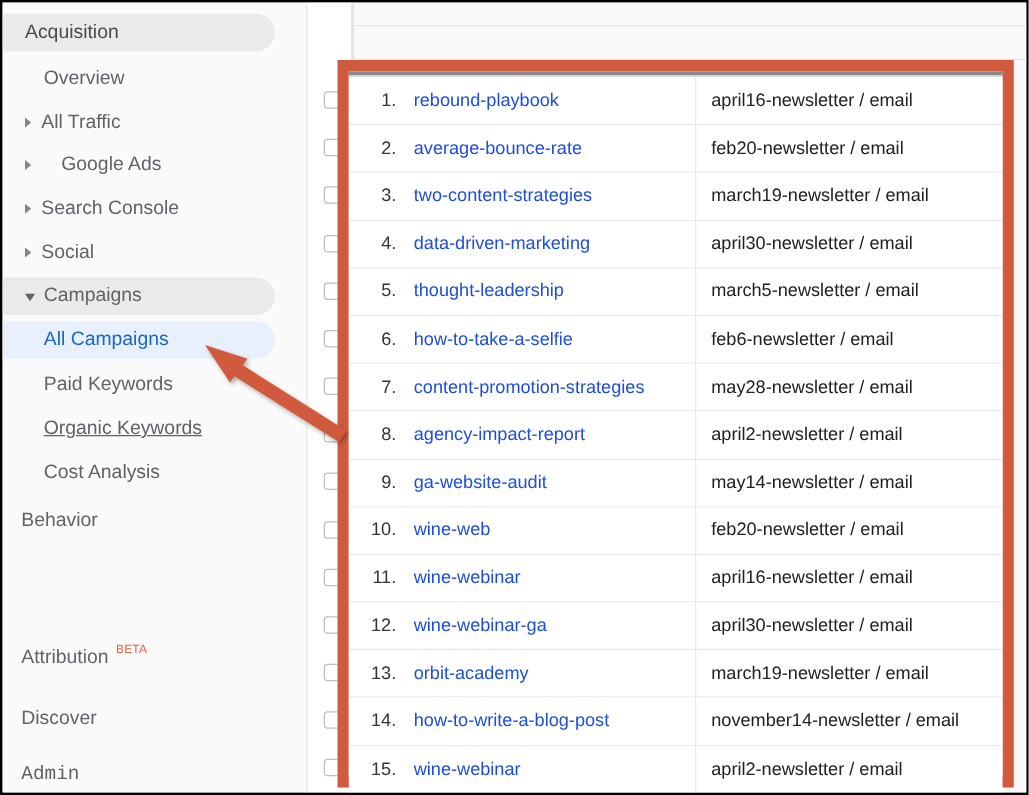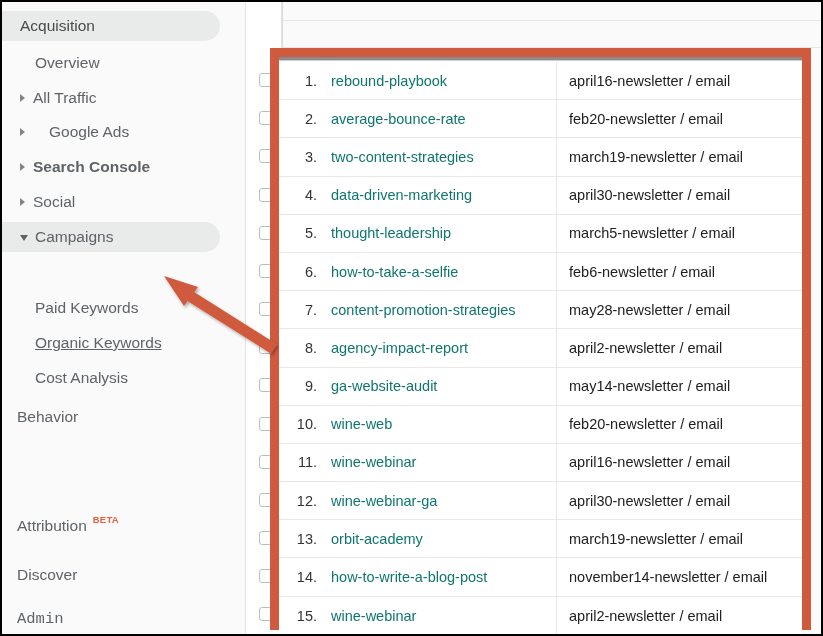--- a/index.html
+++ b/index.html
@@ -75,21 +75,21 @@
     border-top: 6px solid #5f6368;
     border-bottom: none;
     margin-right: 7px;
     margin-top: 2px;
   }
 
   .beta {
     position: relative;
     z-index: 1;
     font-size: 9.5px;
-    font-weight: bold;
+    font-weight: normal;
     color: #e8613c;
     margin-left: 6px;
     align-self: flex-start;
     margin-top: 3px;
     letter-spacing: .2px;
   }
 
   
   #main {
     position: absolute;
@@ -179,21 +179,21 @@
     width: 48px;
     text-align: right;
     padding-right: 10px;
     font-size: 14.5px;
     color: #333333;
     flex: none;
   }
   .cell-name {
     flex: 1;
     font-size: 14.5px;
-    color: #0f766e;
+    color: #1d4ed8;
     padding-left: 4px;
     white-space: nowrap;
     overflow: hidden;
     cursor: pointer;
   }
   .cell-src {
     width: 246px;
     flex: none;
     font-size: 14.5px;
     color: #212121;
@@ -233,36 +233,40 @@
     <div class="nav-item" style="top:81px;padding-left:18px;">
       <span class="caret"></span>
       <span class="txt">All Traffic</span>
     </div>
 
     <div class="nav-item" style="top:115px;padding-left:18px;gap:16px;">
       <span class="caret"></span>
       <span class="txt">Google Ads</span>
     </div>
 
-    <div class="nav-item" style="top:150px;padding-left:18px;font-weight:bold;">
+    <div class="nav-item" style="top:150px;padding-left:18px;">
       <span class="caret"></span>
       <span class="txt">Search Console</span>
     </div>
 
     <div class="nav-item" style="top:185px;padding-left:18px;">
       <span class="caret"></span>
       <span class="txt">Social</span>
     </div>
 
     <div class="nav-item" style="top:220px;padding-left:18px;">
       <span class="pill grey"></span>
       <span class="caret down"></span>
       <span class="txt">Campaigns</span>
     </div>
 
+    <div class="nav-item" style="top:255px;">
+      <span class="pill blue"></span>
+      <span class="txt" style="padding-left:33px;color:#1967c0;">All Campaigns</span>
+    </div>
 
     <div class="nav-item" style="top:291px;">
       <span class="txt" style="padding-left:33px;">Paid Keywords</span>
     </div>
 
     <div class="nav-item" style="top:326px;text-decoration:underline;">
       <span class="txt" style="padding-left:33px;">Organic Keywords</span>
     </div>
 
     <div class="nav-item" style="top:361px;">

